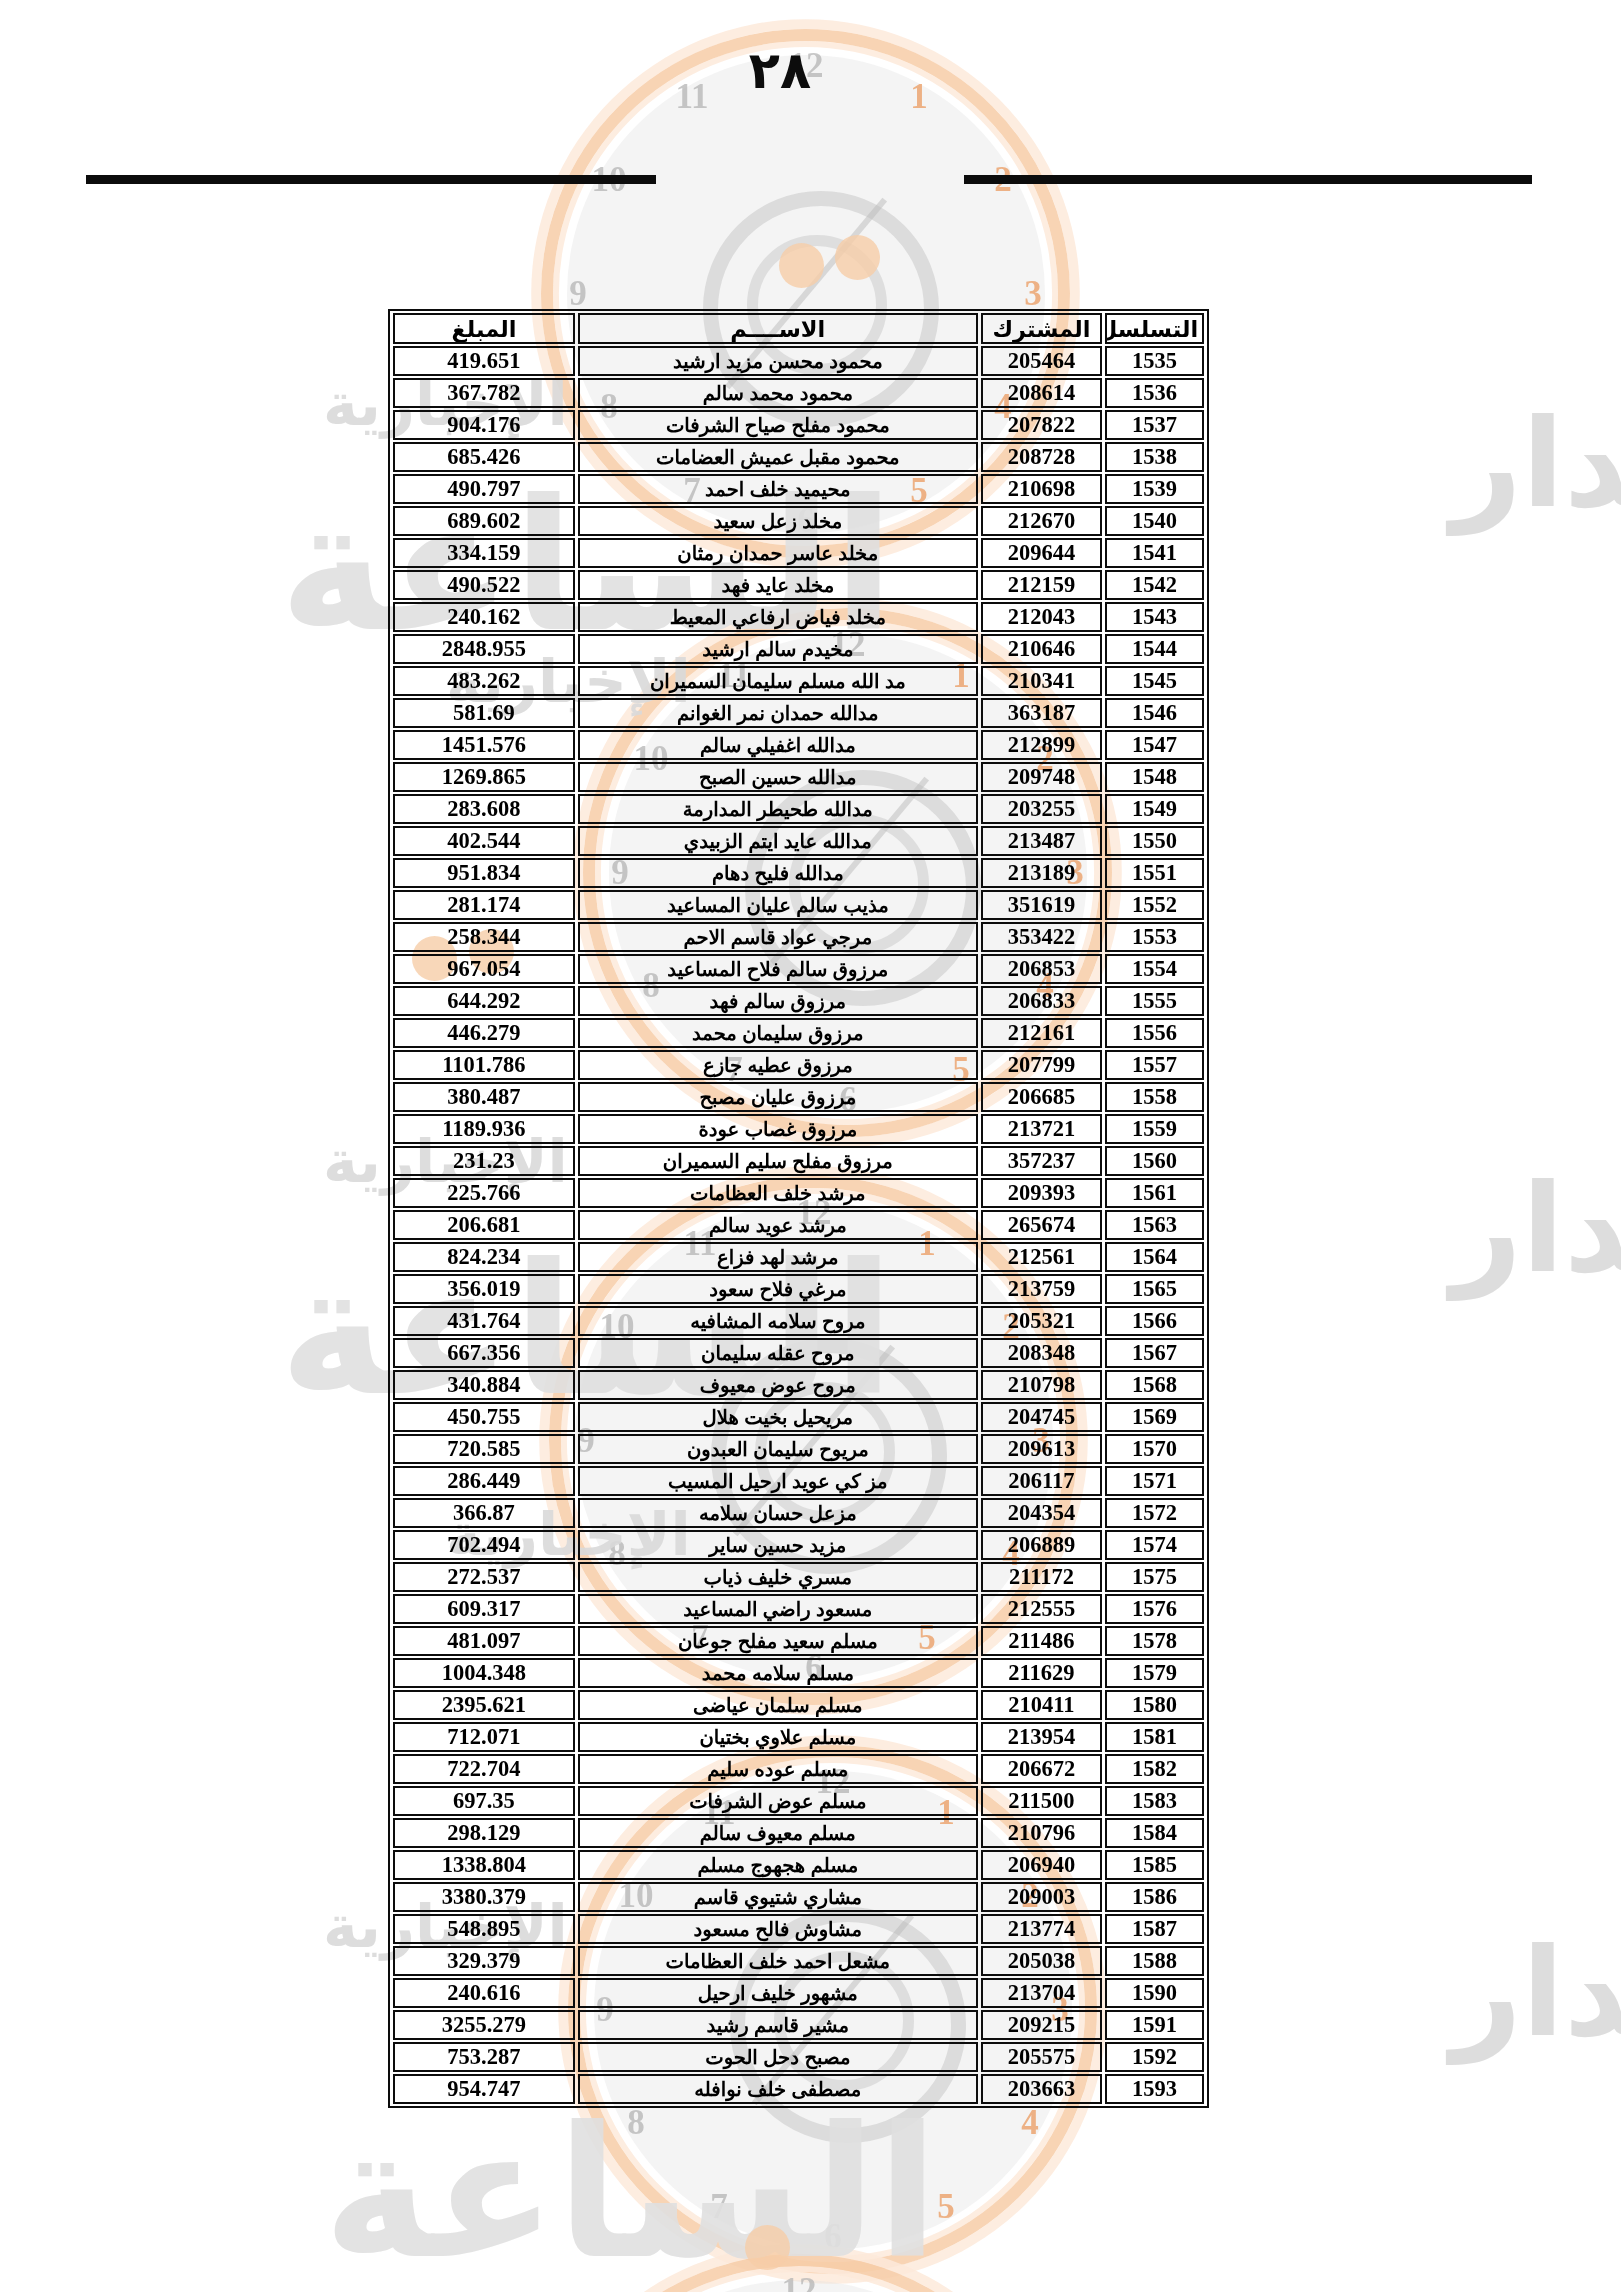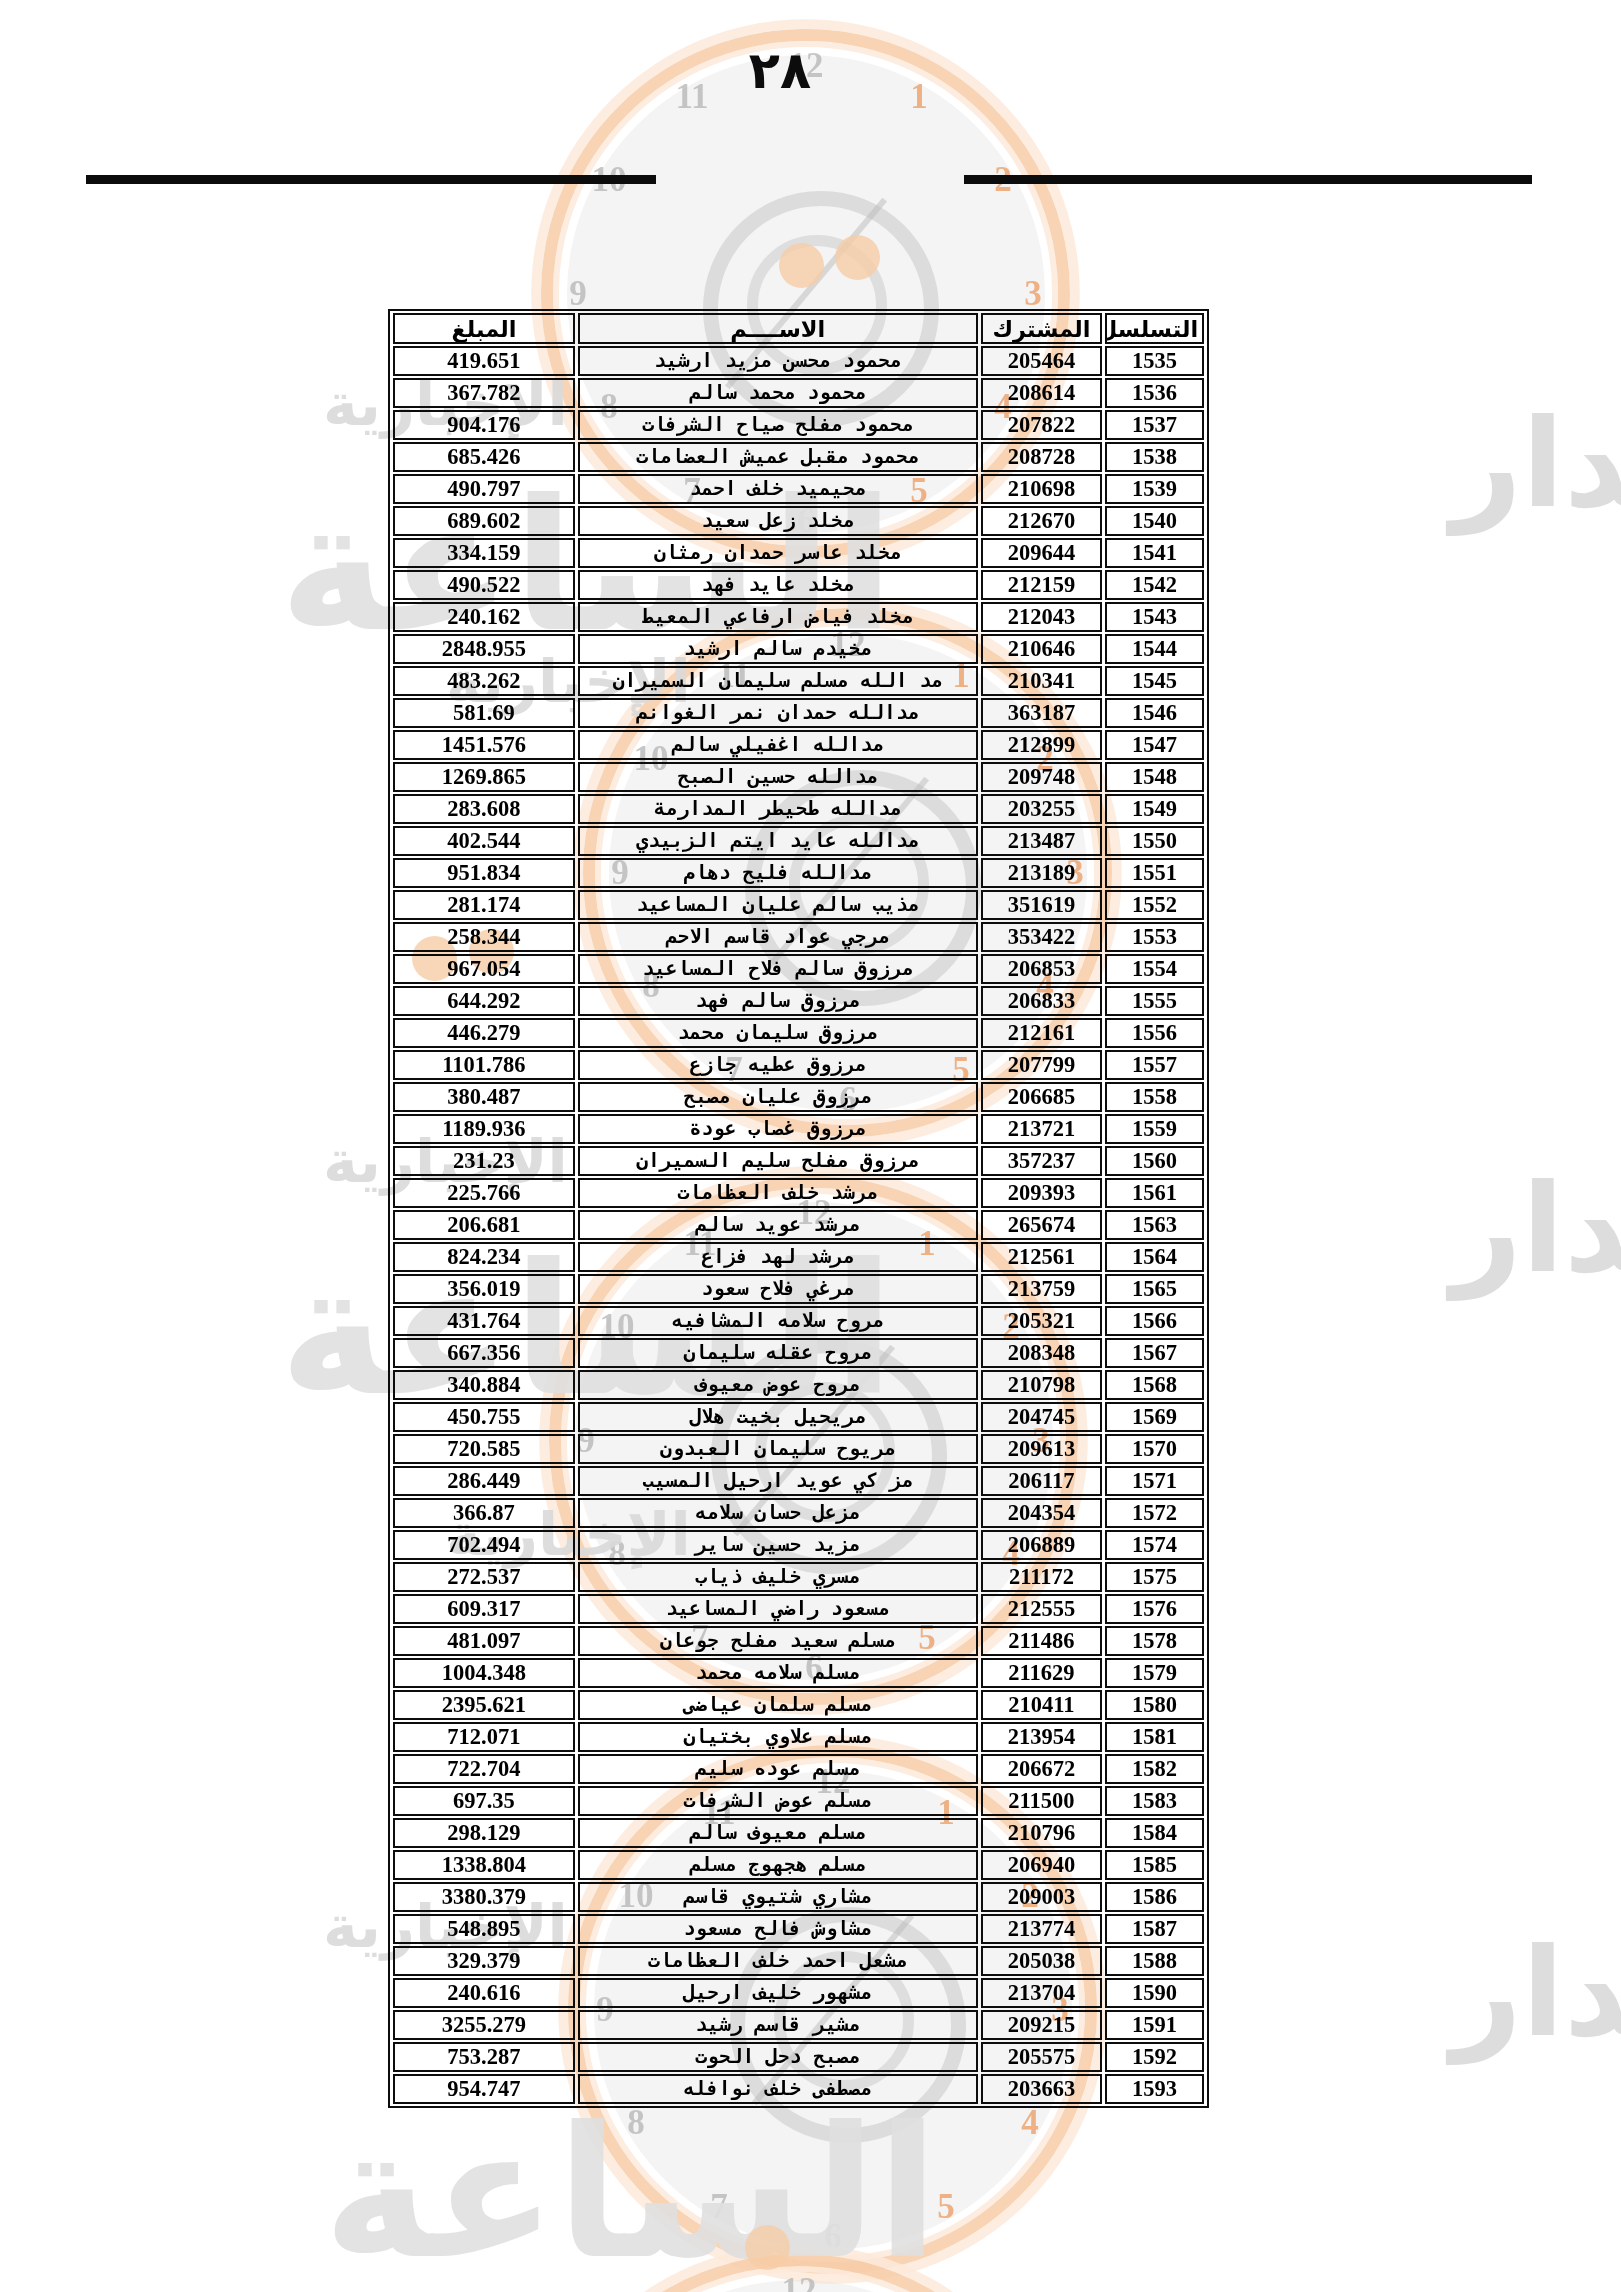--- a/index.html
+++ b/index.html
@@ -79,21 +79,21 @@
   col.c-name{width:396px;}
   col.c-amt{width:180px;}
   th,td{
     border:2px solid #0c0c0c;
     height:25.5px;padding:0 3.9px;
     text-align:center;vertical-align:middle;
     background:transparent;color:#000;
     overflow:hidden;white-space:nowrap;
   }
   th{font-size:22.5px;font-weight:bold;height:27.4px;font-family:"DejaVu Sans",sans-serif;}
-  td.name{font-size:19.6px;font-weight:bold;font-family:Liberation Mono, monospace;}
+  td.name{font-size:19.6px;font-weight:bold;font-family:Liberation Sans, sans-serif;}
   td.num{font-size:22.5px;font-weight:bold;font-family:"Liberation Serif",serif;}
 </style>
 </head>
 <body>
 
 <div id="page">
 
   <div id="wm">
     <div class="clock" style="left:541px;top:29px;">
         <div class="ring"></div>

